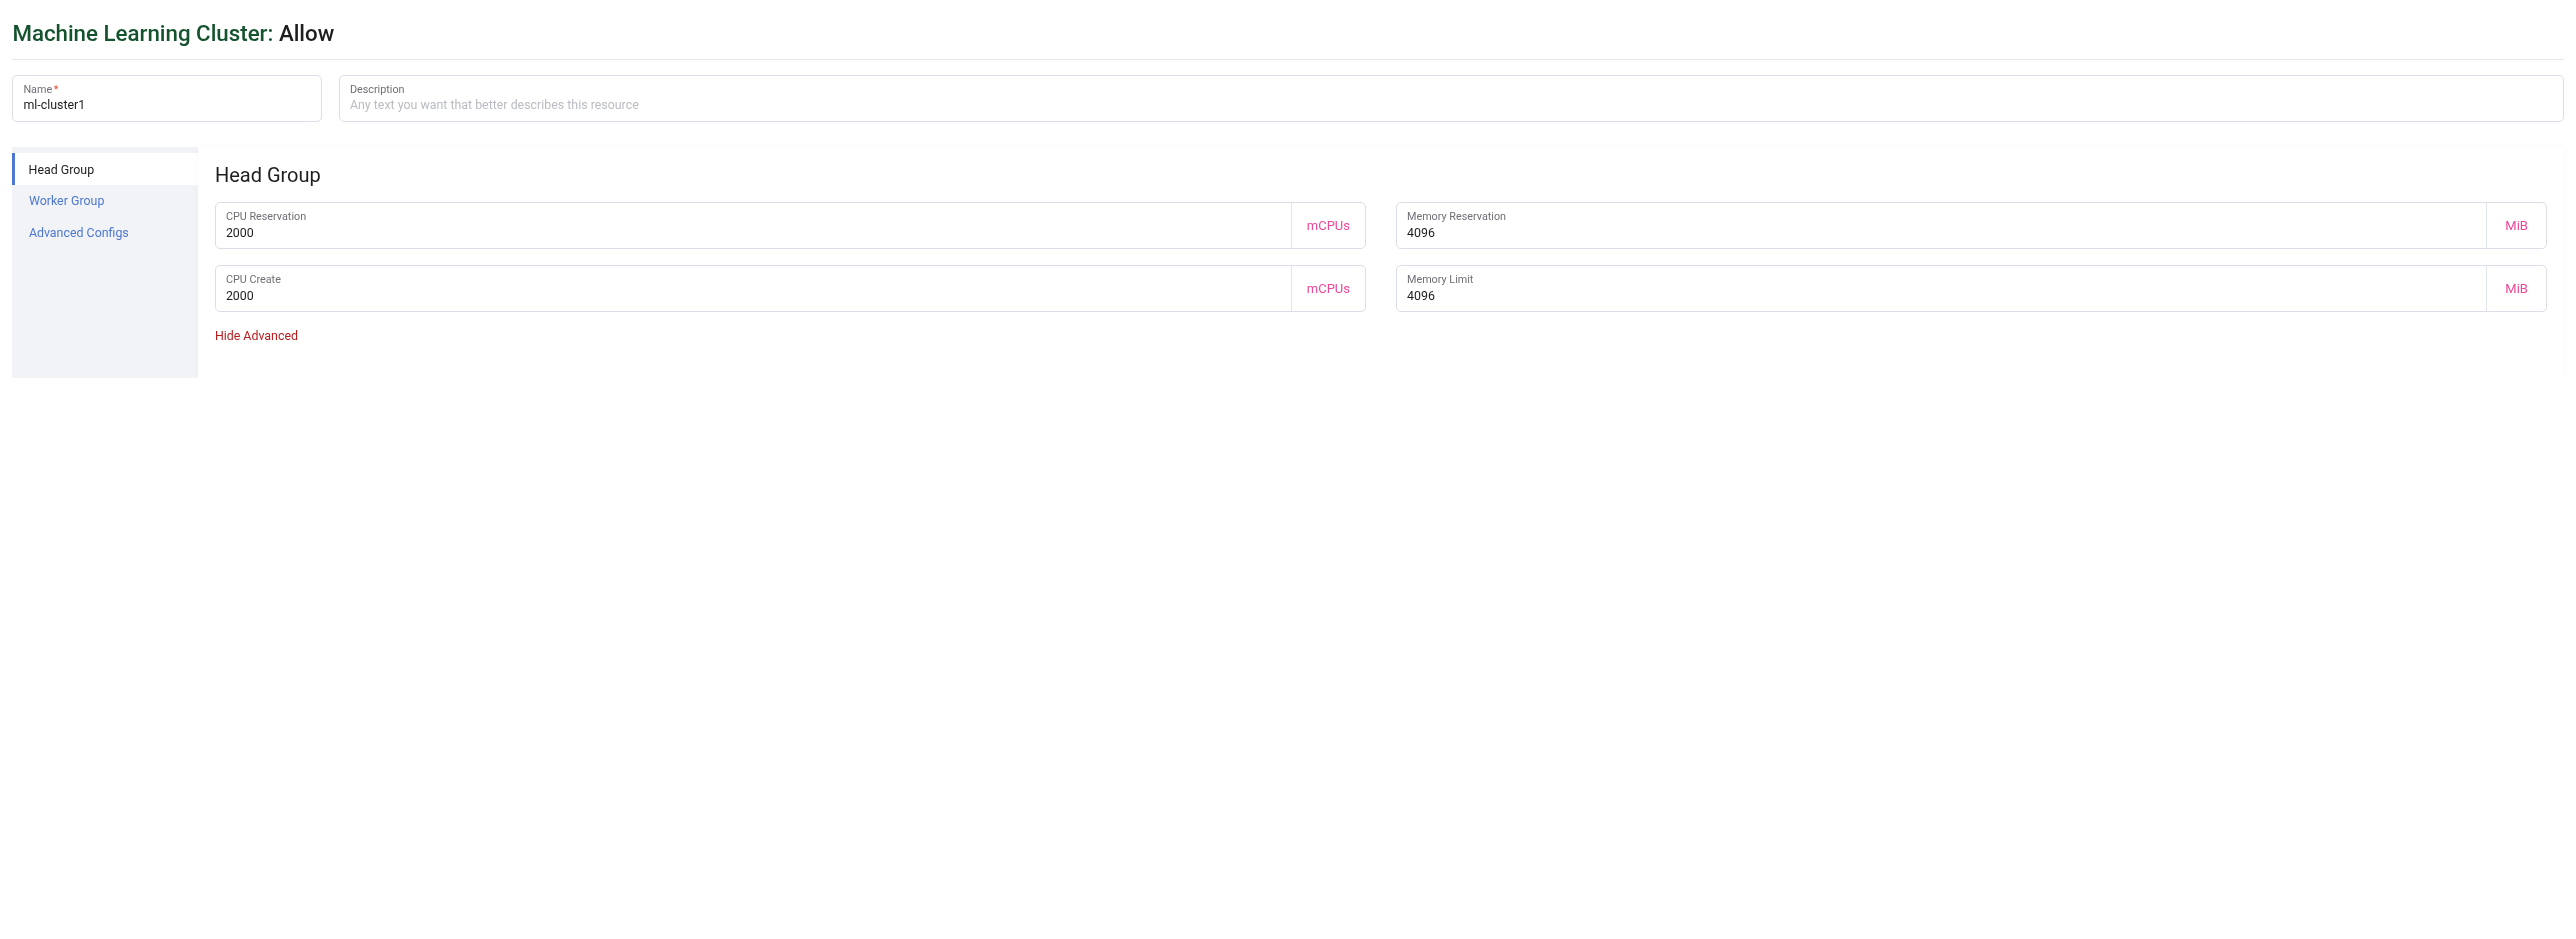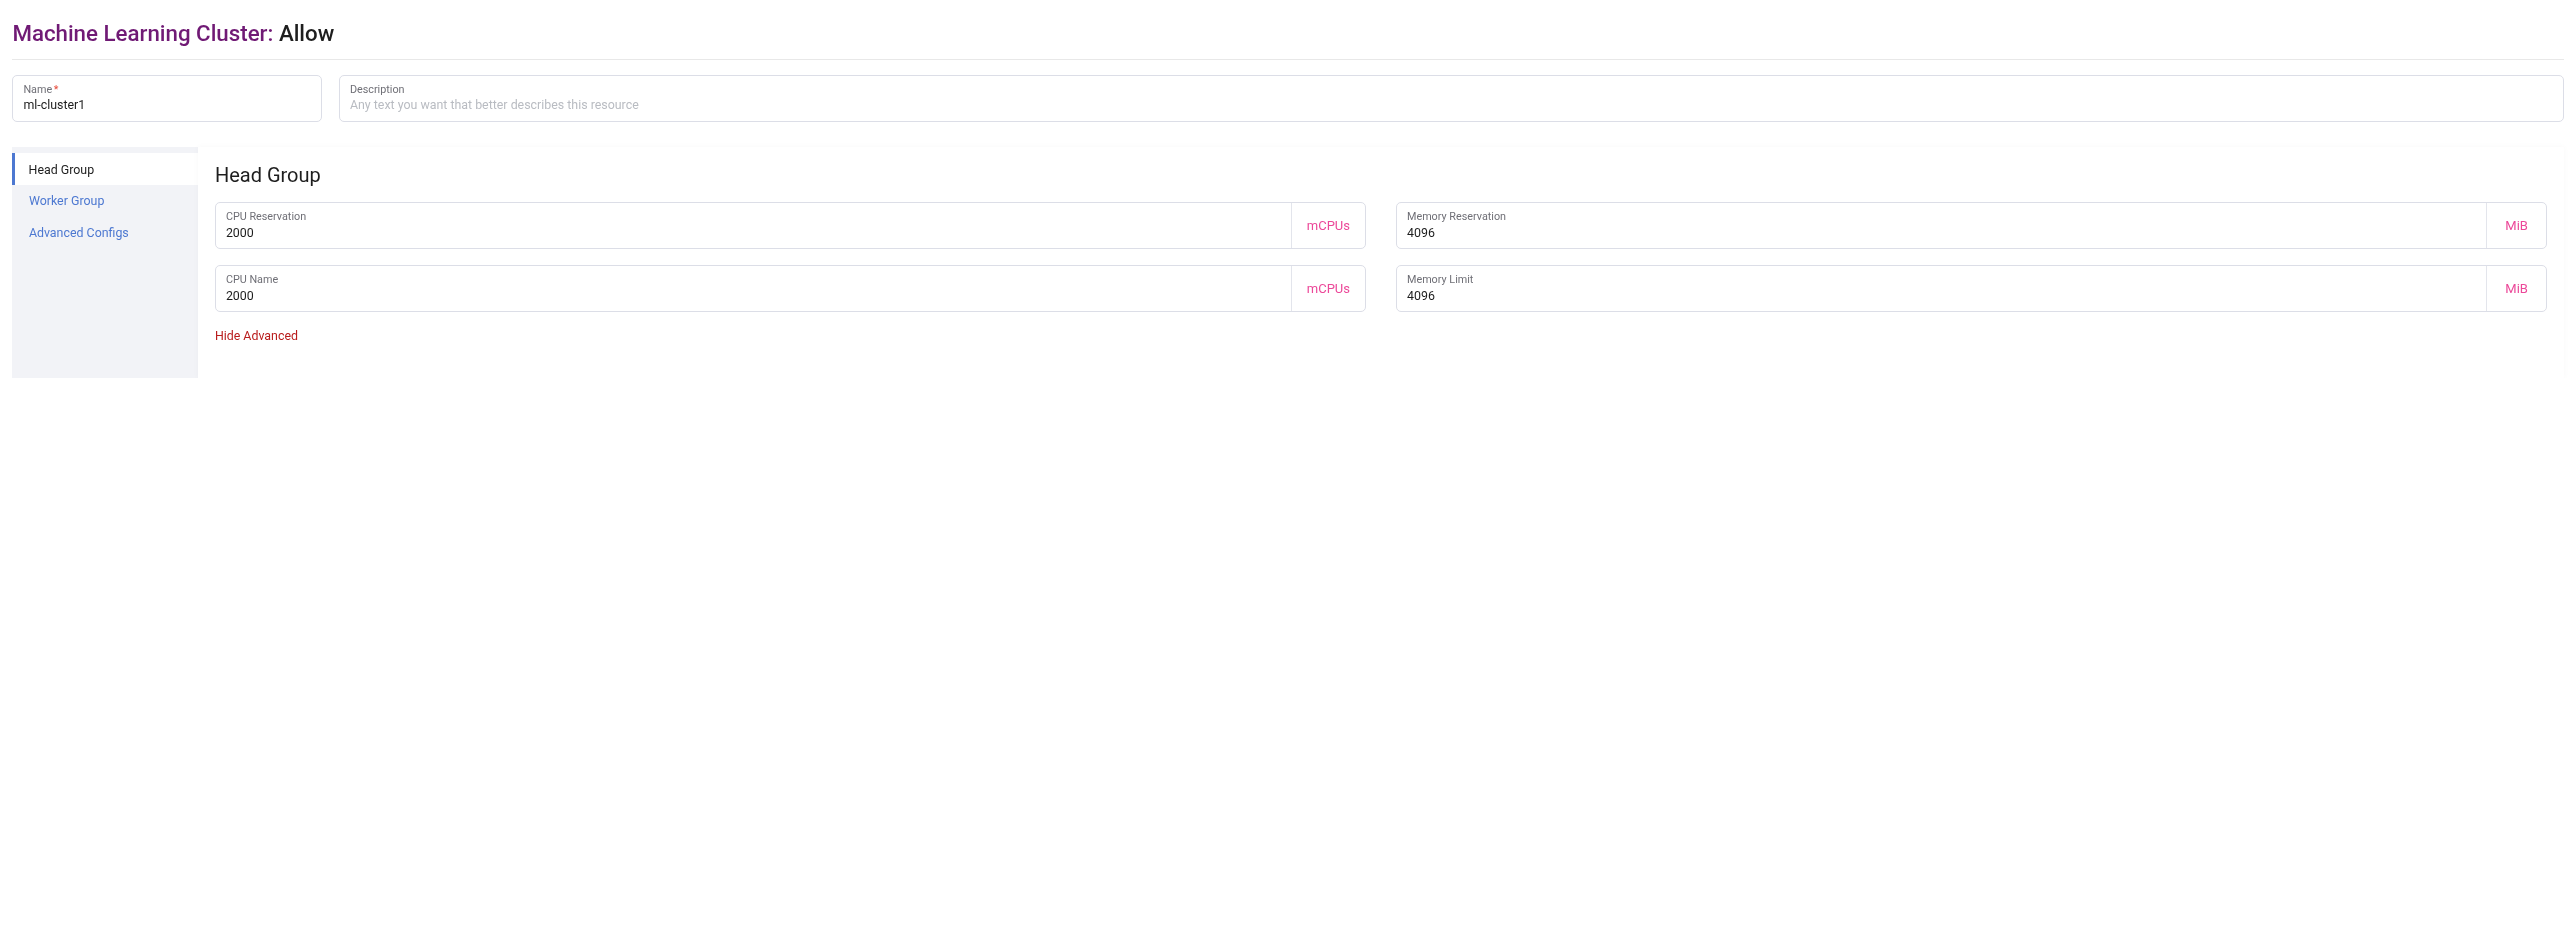--- a/index.html
+++ b/index.html
@@ -11,21 +11,21 @@
     background: #fff;
     font-size: 11.6px;
   }
   .page-title {
     font-size: 22.3px;
     font-weight: 500;
     padding: 20px 0 13.2px 0;
     border-bottom: 0.8px solid #e8e8e8;
   }
   .page-title .prefix {
-    color: #701a75;
+    color: #14532d;
   }
   .top-row {
     display: flex;
     gap: 16.5px;
     margin-top: 15px;
     margin-bottom: 25px;
   }
   .field-box {
     border: 0.8px solid #dcdee7;
     border-radius: 5px;
@@ -207,21 +207,21 @@
           <div class="field-label">Memory Reservation</div>
           <input class="field-value" value="4096" style="">
         </div>
         <div class="unit">MiB</div>
       </div>
     </div>
 
     <div class="grid-2">
       <div class="unit-box">
         <div class="inner">
-          <div class="field-label">CPU Name</div>
+          <div class="field-label">CPU Create</div>
           <input class="field-value" value="2000" style="">
         </div>
         <div class="unit">mCPUs</div>
       </div>
       <div class="unit-box">
         <div class="inner">
           <div class="field-label">Memory Limit</div>
           <input class="field-value" value="4096" style="">
         </div>
         <div class="unit">MiB</div>

